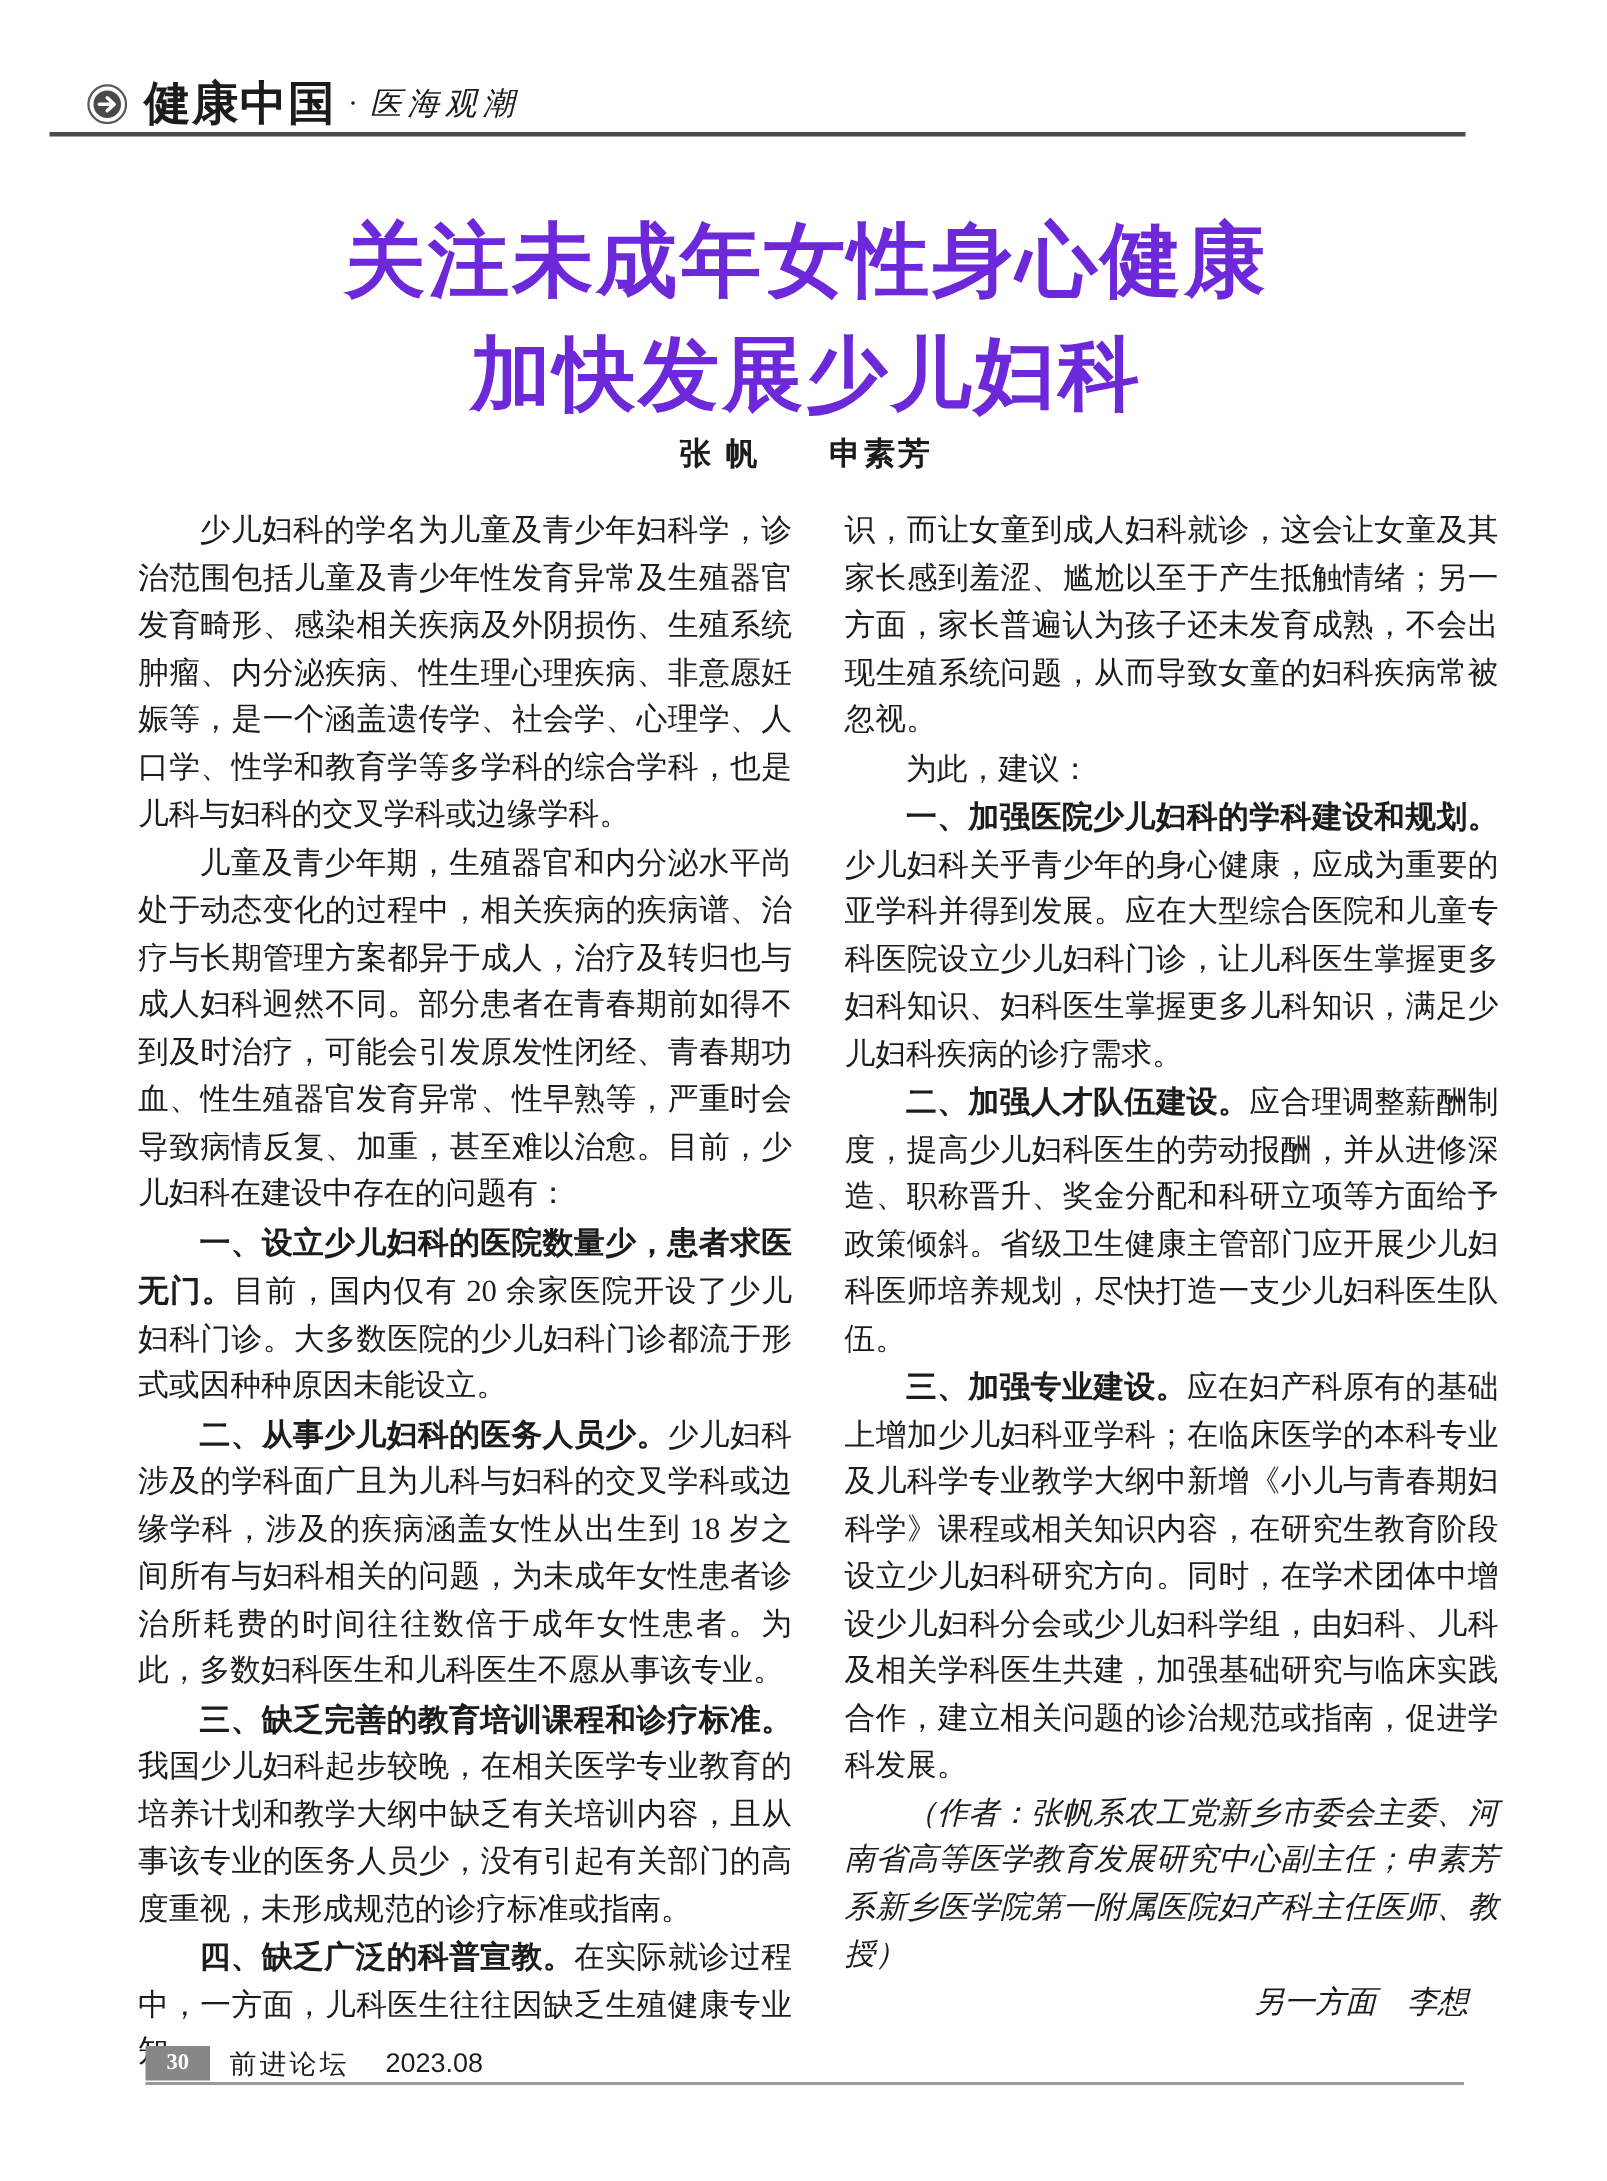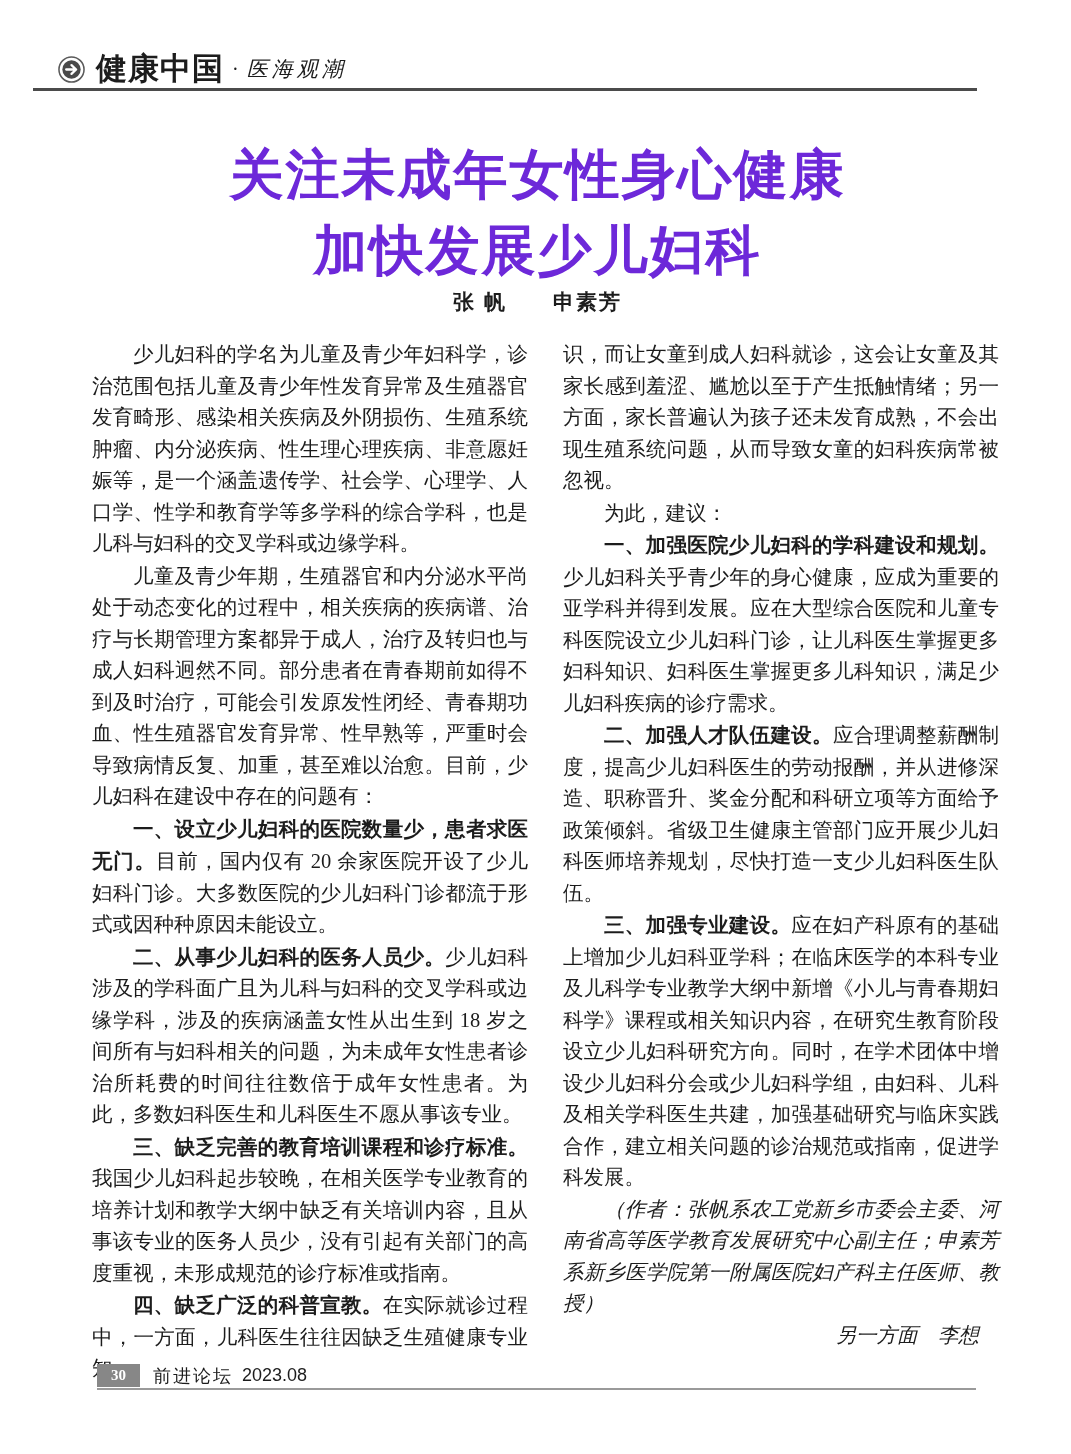--- a/index.html
+++ b/index.html
@@ -51,21 +51,21 @@
 
   
   .footer-rule { position:absolute; left:97px; top:1388px; width:879px; height:2px; background:#9a9a9a; }
   .footer-bar { position:absolute; left:97px; top:1363px; height:25px; display:flex; align-items:center; }
   .page-num-box {
     width:43px; height:23px; background:#878787; color:#ffffff;
     display:flex; align-items:center; justify-content:center;
     font-weight:700; font-size:15px;
   }
   .journal-name { margin-left:13px; font-family:"Liberation Sans","DejaVu Sans",sans-serif; font-size:18px; letter-spacing:2px; }
-  .issue { margin-left:9px; font-family:"Liberation Sans","DejaVu Sans",sans-serif; font-size:18px; }
+  .issue { margin-left:24px; font-family:"Liberation Sans","DejaVu Sans",sans-serif; font-size:18px; }
 </style>
 </head>
 <body>
 
 <div class="page">
 
   <div class="mag-header">
     <span class="brand-icon">
       <svg width="27" height="27" viewBox="0 0 28 28">
         <circle cx="14" cy="14" r="13" fill="none" stroke="#5a5a5a" stroke-width="1.6"></circle>

